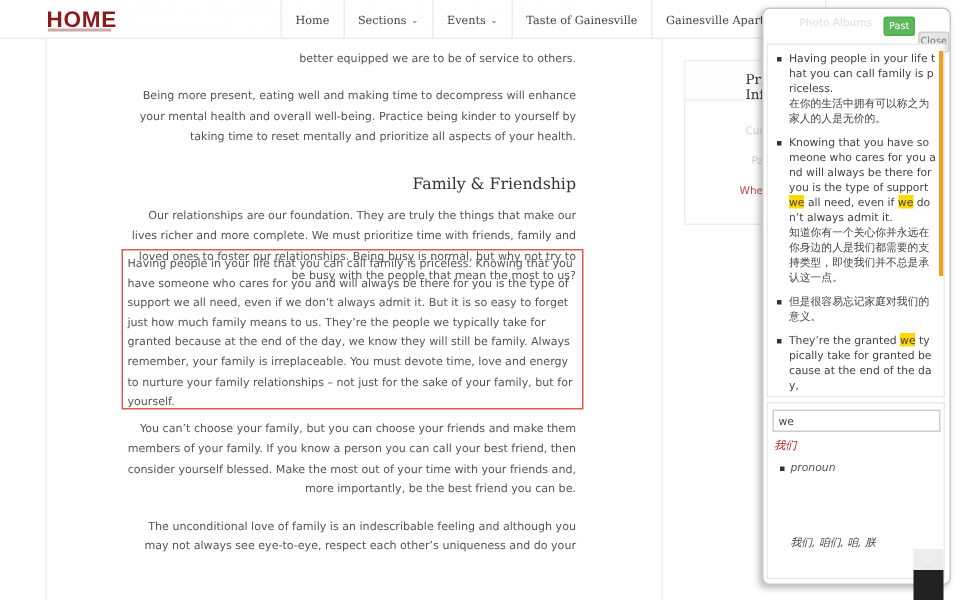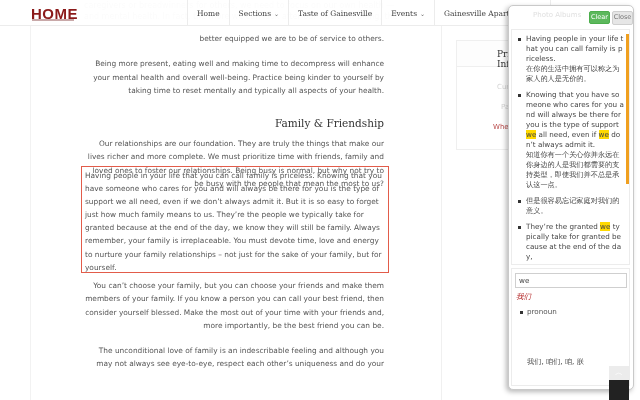--- a/index.html
+++ b/index.html
@@ -77,21 +77,21 @@
     .popup-head-ghost {
       position: absolute; left: 24px; top: 5px; font-size: 7px; color: #e0e0e0;
       font-family: "DejaVu Sans", sans-serif; white-space: nowrap;
     }
     .btn-clear {
       position: absolute; left: 80px; top: 5px; width: 21px; height: 13px;
       background: #5cb85c; color: #fff; border: 1px solid #4cae4c; border-radius: 2px;
       font-size: 6.5px; line-height: 11px; text-align: center;
     }
     .btn-close {
-      position: absolute; left: 103px; top: 5px; width: 21px; height: 14px;
+      position: absolute; left: 103px; top: 15px; width: 21px; height: 14px;
       background: #e6e6e6; color: #777; border: 1px solid #cfcfcf; border-radius: 2px;
       font-size: 6.5px; line-height: 11px; text-align: center;
     }
     .trans-list {
       position: absolute; left: 2px; top: 23px; width: 119px; height: 236px;
       border: 1px solid #ececec; overflow: hidden; background: #fff;
     }
     .trans-scrollbar {
       position: absolute; right: 0; top: 4px; width: 3px; height: 150px; background: #f0a020;
     }
@@ -114,21 +114,21 @@
     .lookup-input {
       position: absolute; left: 3px; top: 4px; width: 112px; height: 15px;
       border: 1px solid #cfcfcf; background: #fff;
       font-family: "DejaVu Sans", sans-serif; font-size: 7.2px; color: #444; padding: 2px 3px;
     }
     .lookup-word {
       position: absolute; left: 4px; top: 23px; font-size: 7.5px; color: #b22222;
       font-family: "DejaVu Sans", sans-serif;
       font-style: italic;
     }
-    .lookup-def { position: absolute; left: 6px; top: 38px; width: 108px; }
+    .lookup-def { position: absolute; left: 6px; top: 38px; width: 108px; font-style: italic; }
     .lookup-def .pos {
       position: relative; padding-left: 9px; font-size: 7.2px; color: #555; line-height: 10px;
     }
     .lookup-def .pos::before {
       content: ""; position: absolute; left: 2px; top: 4px; width: 3px; height: 3px; background: #333;
     }
     .lookup-def .meanings { padding-left: 9px; font-size: 7.2px; color: #444; line-height: 10px; margin-top: 40px; }
 
     .scroll-top {
       position: absolute; left: 609px; top: 380px; width: 20px; height: 20px;
@@ -151,42 +151,42 @@
   <div class="logo-sub"></div>
   <nav class="nav">
     <div class="nav-item">
       <span>Home</span>
     </div>
     <div class="nav-item">
       <span>Sections</span>
       <span class="chev">⌄</span>
     </div>
     <div class="nav-item">
-      <span>Taste of Gainesville</span>
-    </div>
-    <div class="nav-item">
       <span>Events</span>
       <span class="chev">⌄</span>
     </div>
     <div class="nav-item">
+      <span>Taste of Gainesville</span>
+    </div>
+    <div class="nav-item">
       <span>Gainesville Apartments</span>
       <span class="chev">⌄</span>
     </div>
     <div class="nav-item faded">
       <span>Photo Albums</span>
     </div>
   </nav>
 </div>
 
 <div class="left-rule"></div>
 <div class="content-rule"></div>
 
 <div class="article">
   <p style="margin-top:6px;">better equipped we are to be of service to others.</p>
-  <p>Being more present, eating well and making time to decompress will enhance your mental health and overall well-being. Practice being kinder to yourself by taking time to reset mentally and typically all aspects of your health.</p>
+  <p>Being more present, eating well and making time to decompress will enhance your mental health and overall well-being. Practice being kinder to yourself by taking time to reset mentally and prioritize all aspects of your health.</p>
   <h2>Family &amp; Friendship</h2>
   <p>Our relationships are our foundation. They are truly the things that make our lives richer and more complete. We must prioritize time with friends, family and loved ones to foster our relationships. Being busy is normal, but why not try to be busy with the people that mean the most to us?</p>
 </div>
 
 <div class="quote-box">
   <p>Having people in your life that you can call family is priceless. Knowing that you have someone who cares for you and will always be there for you is the type of support we all need, even if we don’t always admit it. But it is so easy to forget just how much family means to us. They’re the people we typically take for granted because at the end of the day, we know they will still be family. Always remember, your family is irreplaceable. You must devote time, love and energy to nurture your family relationships – not just for the sake of your family, but for yourself.</p>
 </div>
 
 <div class="article" style="top:279px;">
   <p>You can’t choose your family, but you can choose your friends and make them members of your family. If you know a person you can call your best friend, then consider yourself blessed. Make the most out of your time with your friends and, more importantly, be the best friend you can be.</p>
@@ -195,21 +195,21 @@
 
 <div class="widget">
   <div class="widget-title">Print Information</div>
   <div class="widget-line" style="left:40px; top:42px;">Current Issue</div>
   <div class="widget-line" style="left:44px; top:62px;">Past Issues</div>
   <div class="widget-link" style="left:36px; top:82px;">Where to Find Gainesville</div>
 </div>
 
 <div class="popup">
   <div class="popup-head-ghost">Photo Albums</div>
-  <div class="btn-clear">Clear</div>
+  <div class="btn-clear">Past</div>
   <div class="btn-close">Close</div>
 
   <div class="trans-list">
     <div class="trans-scrollbar"></div>
     <ul>
       <li>
         <span>Having people in your life that you can call family is priceless.</span>
         <span class="zh">在你的生活中拥有可以称之为家人的人是无价的。</span>
       </li>
       <li>

